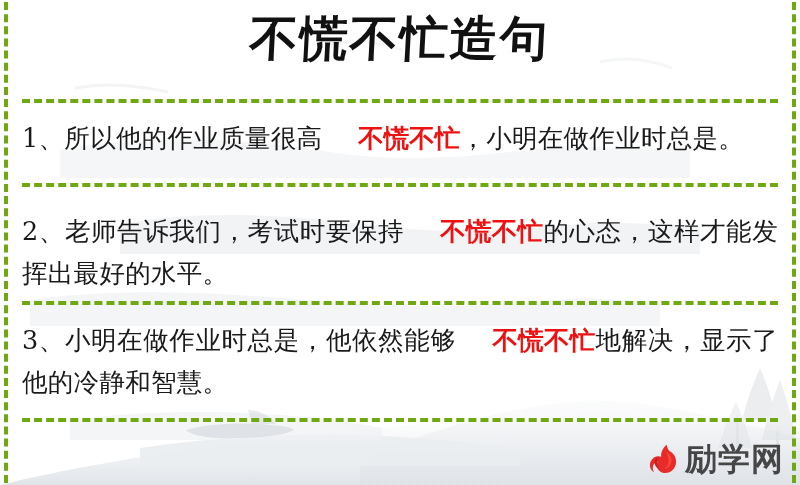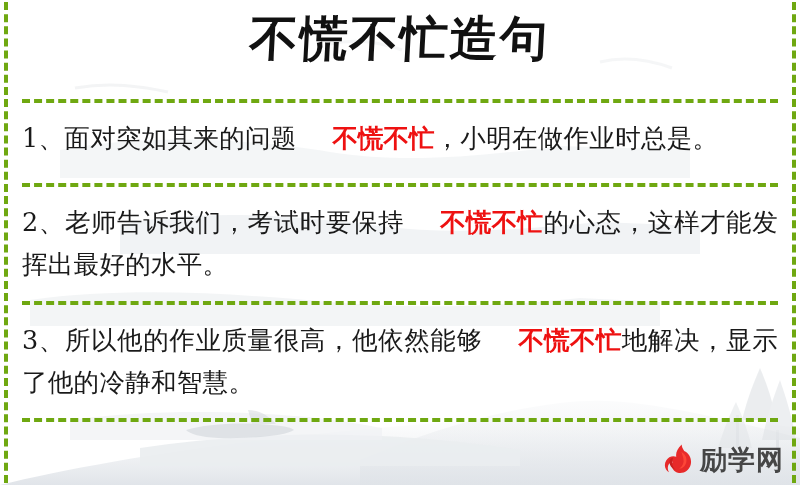--- a/index.html
+++ b/index.html
@@ -97,21 +97,21 @@
     left: 22px;
     width: 756px;
     font-family: "DejaVu Serif", "Liberation Serif", serif;
     font-size: 25.5px;
     line-height: 42px;
     color: var(--ink);
     letter-spacing: 0.3px;
     text-align: justify;
   }
   .s1 { top: 117px; }
-  .s2 { top: 201px; }
+  .s2 { top: 210px; }
   .s3 { top: 319px; }
 
   .idiom {
     color: var(--red);
     font-weight: bold;
     font-family: "DejaVu Sans", "Liberation Sans", sans-serif;
     letter-spacing: 0;
     margin-left: 36px;
   }
 
@@ -122,21 +122,21 @@
     bottom: 8px;
     display: flex;
     align-items: center;
     gap: 5px;
     z-index: 5;
     opacity: 0.93;
   }
   .wm-mark { width: 36px; height: 36px; display: block; }
   .wm-text {
     font-family: "DejaVu Sans", "Liberation Sans", sans-serif;
-    font-size: 27px;
+    font-size: 32px;
     font-weight: bold;
     color: #3a3a3a;
     letter-spacing: 1px;
     line-height: 1;
   }
 </style>
 </head>
 <body>
 
 <div id="page">
@@ -192,29 +192,29 @@
   <div class="hr-dash hr-3"></div>
   <div class="hr-dash hr-4"></div>
 
   <div class="title-wrap">
     <div class="title">不慌不忙造句</div>
   </div>
 
   <div class="content">
 
     <div class="sentence s1">
-      <span>1、</span><span>面对突如其来的问题</span><span class="idiom">不慌不忙</span><span>，小明在做作业时总是。</span>
+      <span>1、</span><span>所以他的作业质量很高</span><span class="idiom">不慌不忙</span><span>，小明在做作业时总是。</span>
     </div>
 
     <div class="sentence s2">
       <span>2、</span><span>老师告诉我们，考试时要保持</span><span class="idiom">不慌不忙</span><span>的心态，这样才能发挥出最好的水平。</span>
     </div>
 
     <div class="sentence s3">
-      <span>3、</span><span>所以他的作业质量很高，他依然能够</span><span class="idiom">不慌不忙</span><span>地解决，显示了他的冷静和智慧。</span>
+      <span>3、</span><span>小明在做作业时总是，他依然能够</span><span class="idiom">不慌不忙</span><span>地解决，显示了他的冷静和智慧。</span>
     </div>
 
   </div>
 
   <div class="watermark">
     <svg class="wm-mark" viewBox="0 0 100 100">
       <path d="M63 10 C50 22, 46 34, 48 44 C38 40, 26 44, 20 54 C13 66, 16 80, 28 87 C20 74, 26 60, 38 57 C32 70, 38 84, 52 88 C68 92, 84 82, 88 66 C92 50, 84 34, 70 28 C66 22, 63 16, 63 10 Z" fill="#e81c1c"></path>
       <path d="M40 46 C34 58, 36 72, 46 80 C38 78, 30 70, 29 60 C28 52, 33 47, 40 46 Z" fill="#c81010"></path>
       <path d="M62 30 C72 36, 78 46, 76 58 C74 68, 66 76, 56 77 C66 70, 70 60, 68 50 C66 42, 64 35, 62 30 Z" fill="#ff3a2a"></path>
     </svg>

